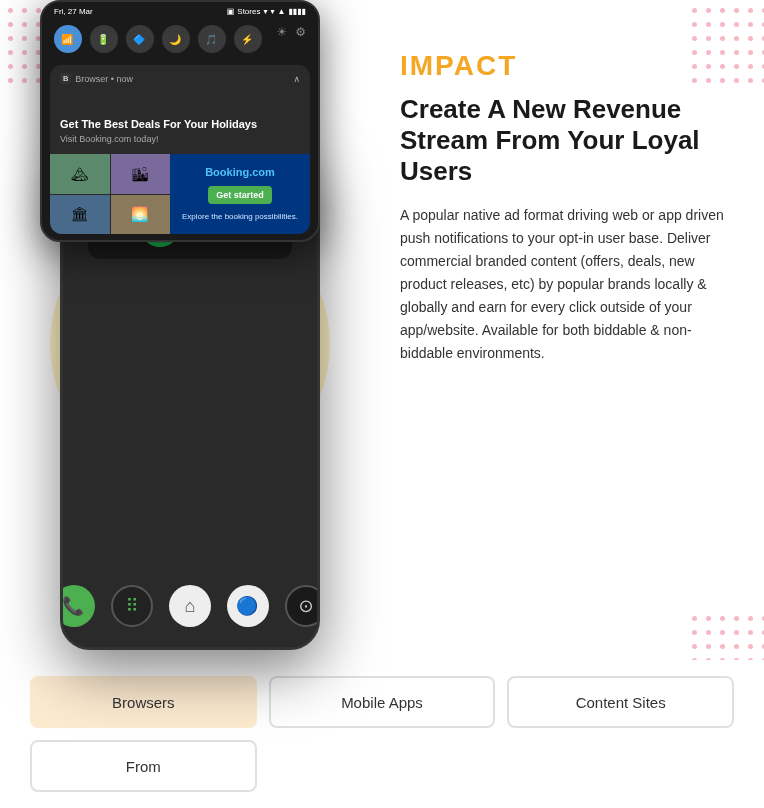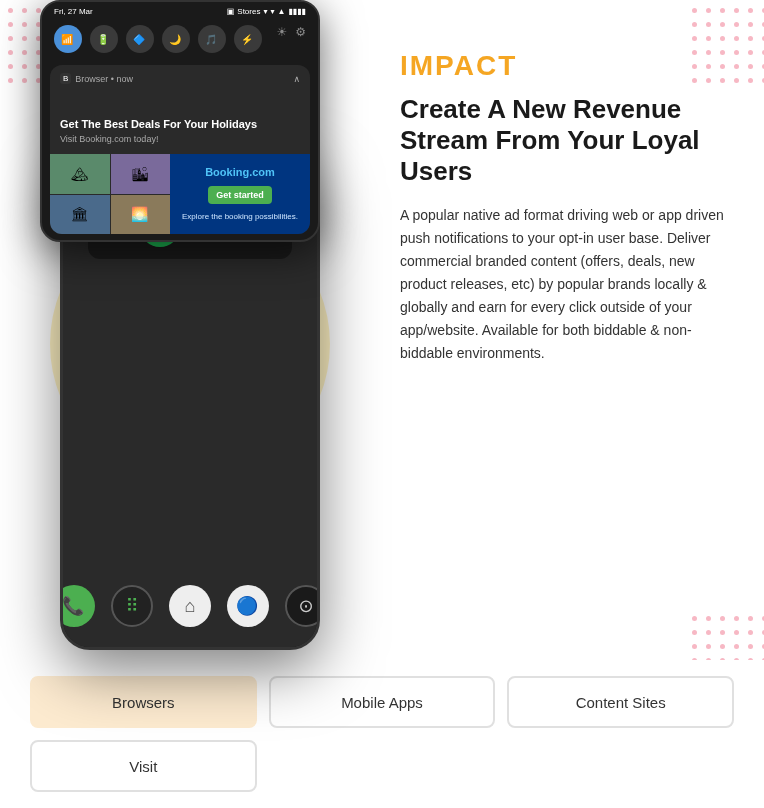--- a/index.html
+++ b/index.html
@@ -615,14 +615,14 @@
     <div class="headline">Create A New Revenue Stream From Your Loyal Users</div>
     <div class="description">A popular native ad format driving web or app driven push notifications to your opt-in user base. Deliver commercial branded content (offers, deals, new product releases, etc) by popular brands locally &amp; globally and earn for every click outside of your app/website. Available for both biddable &amp; non-biddable environments.</div>
   </div>
 
 </div>
 
 <div class="bottom-tabs">
   <div class="tab-btn active">Browsers</div>
   <div class="tab-btn">Mobile Apps</div>
   <div class="tab-btn">Content Sites</div>
-  <div class="tab-btn">Visit</div>
+  <div class="tab-btn">From</div>
 </div>
 
 </body></html>

